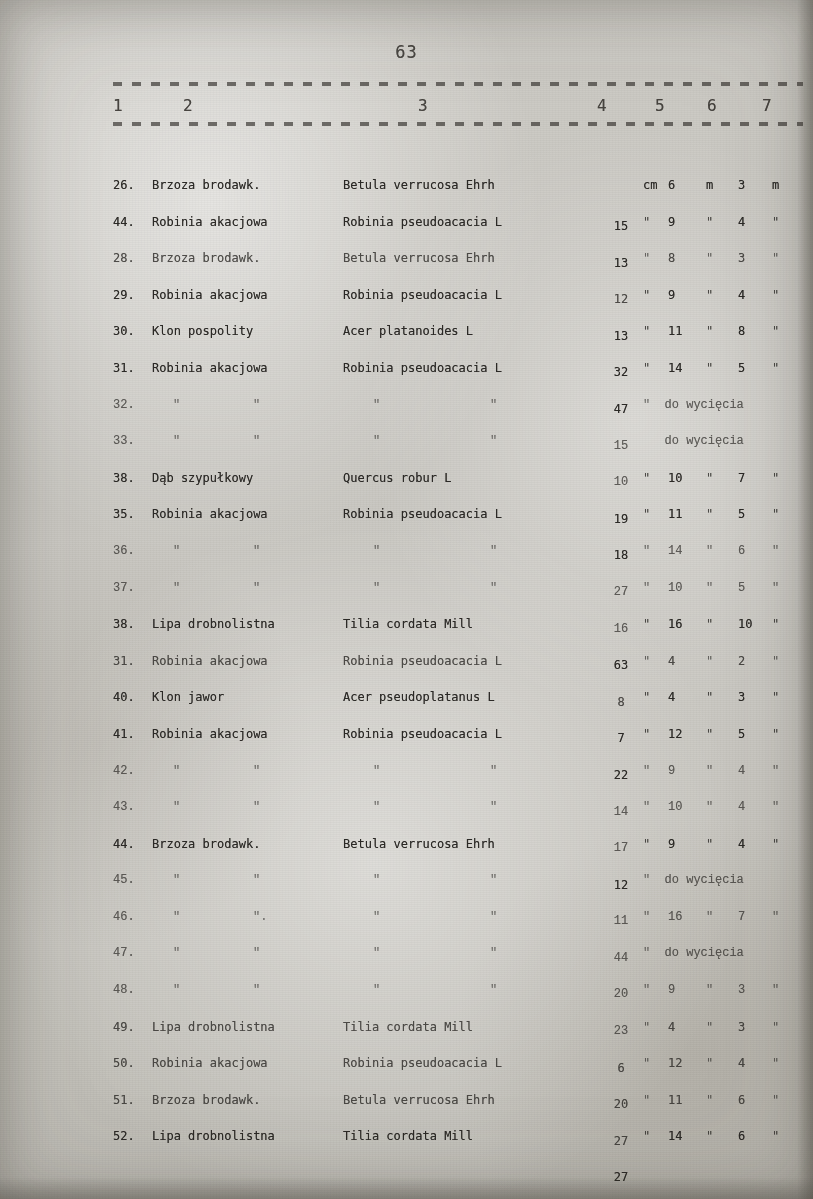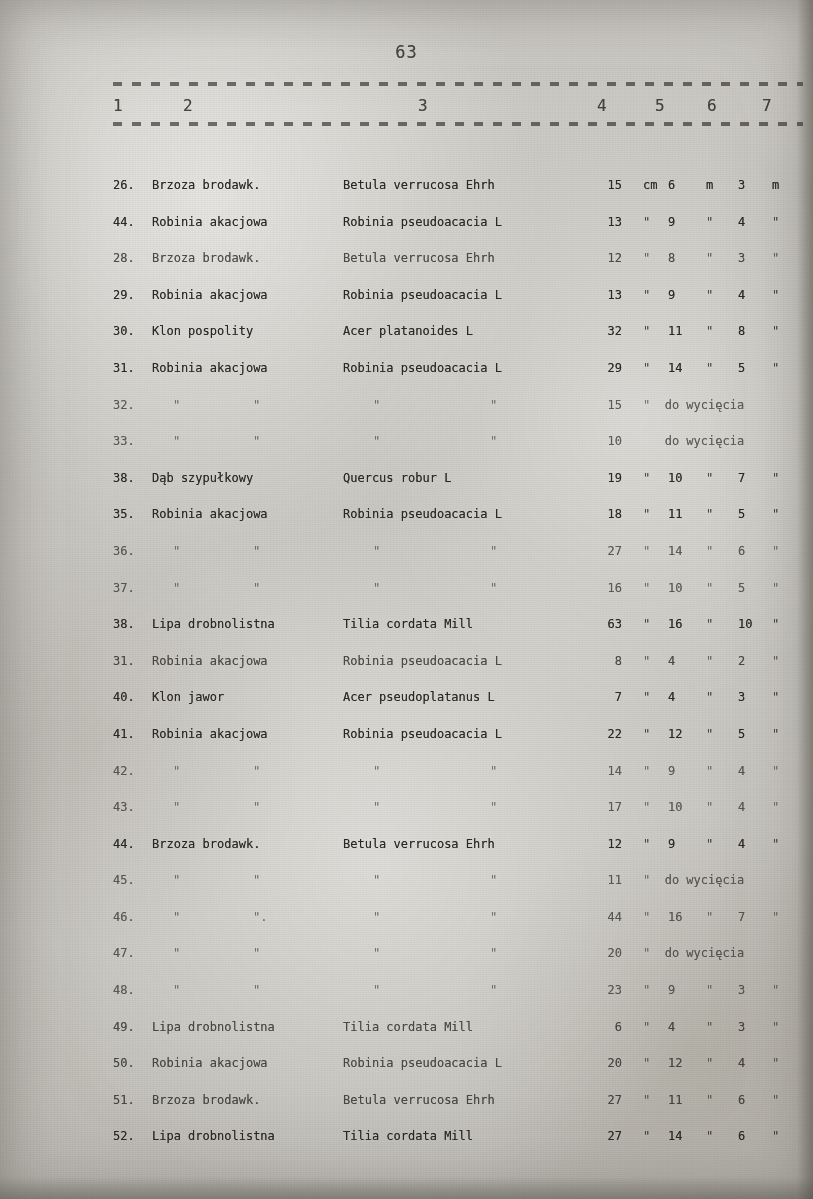--- a/index.html
+++ b/index.html
@@ -122,34 +122,34 @@
     white-space: pre;
   }
   .cell {
     position: absolute;
     top: 0;
     white-space: pre;
   }
   .c-num    { left: 113px; width: 34px; }
   .c-pl     { left: 152px; }
   .c-lat    { left: 343px; }
-  .c-d      { left: 576px; width: 46px; text-align: right; }
+  .c-d      { left: 598px; width: 46px; text-align: center; margin-top: 41px; }
   .c-dunit  { left: 643px; }
   .c-h      { left: 668px; width: 34px; text-align: left; }
   .c-hunit  { left: 706px; }
   .c-w      { left: 738px; width: 30px; text-align: left; }
   .c-wunit  { left: 772px; }
   .c-note   { left: 643px; white-space: pre; }
 
   
   .ditto { opacity: 0.80; }
 
   
   .light { opacity: 0.80; }
-  .lighter { opacity: 0.70; }
+  .lighter { opacity: 0.70; font-family: Liberation Mono, monospace; }
 </style>
 </head>
 <body>
 
 <div id="page">
 
   <div id="paper-bg"></div>
   <div id="grain"></div>
 
   <div id="content">
@@ -169,21 +169,21 @@
     </div>
 
     <div class="rule" id="rule-bottom"></div>
 
     <div id="rows">
         <div class="row "><span class="cell c-num">26.</span><span class="cell c-pl">Brzoza brodawk.</span><span class="cell c-lat">Betula verrucosa Ehrh</span><span class="cell c-d">15</span><span class="cell c-dunit">cm</span><span class="cell c-h">6</span><span class="cell c-hunit">m</span><span class="cell c-w">3</span><span class="cell c-wunit">m</span></div>
         <div class="row "><span class="cell c-num">44.</span><span class="cell c-pl">Robinia akacjowa</span><span class="cell c-lat">Robinia pseudoacacia L</span><span class="cell c-d">13</span><span class="cell c-dunit ditto">"</span><span class="cell c-h">9</span><span class="cell c-hunit ditto">"</span><span class="cell c-w">4</span><span class="cell c-wunit ditto">"</span></div>
         <div class="row light"><span class="cell c-num">28.</span><span class="cell c-pl">Brzoza brodawk.</span><span class="cell c-lat">Betula verrucosa Ehrh</span><span class="cell c-d">12</span><span class="cell c-dunit ditto">"</span><span class="cell c-h">8</span><span class="cell c-hunit ditto">"</span><span class="cell c-w">3</span><span class="cell c-wunit ditto">"</span></div>
         <div class="row "><span class="cell c-num">29.</span><span class="cell c-pl">Robinia akacjowa</span><span class="cell c-lat">Robinia pseudoacacia L</span><span class="cell c-d">13</span><span class="cell c-dunit ditto">"</span><span class="cell c-h">9</span><span class="cell c-hunit ditto">"</span><span class="cell c-w">4</span><span class="cell c-wunit ditto">"</span></div>
         <div class="row "><span class="cell c-num">30.</span><span class="cell c-pl">Klon pospolity</span><span class="cell c-lat">Acer platanoides L</span><span class="cell c-d">32</span><span class="cell c-dunit ditto">"</span><span class="cell c-h">11</span><span class="cell c-hunit ditto">"</span><span class="cell c-w">8</span><span class="cell c-wunit ditto">"</span></div>
-        <div class="row "><span class="cell c-num">31.</span><span class="cell c-pl">Robinia akacjowa</span><span class="cell c-lat">Robinia pseudoacacia L</span><span class="cell c-d">29</span><span class="cell c-dunit ditto">"</span><span class="cell c-h">14</span><span class="cell c-hunit ditto">"</span><span class="cell c-w">5</span><span class="cell c-wunit ditto">"</span></div>
+        <div class="row "><span class="cell c-num">31.</span><span class="cell c-pl">Robinia akacjowa</span><span class="cell c-lat">Robinia pseudoacacia L</span><span class="cell c-d">47</span><span class="cell c-dunit ditto">"</span><span class="cell c-h">14</span><span class="cell c-hunit ditto">"</span><span class="cell c-w">5</span><span class="cell c-wunit ditto">"</span></div>
         <div class="row lighter"><span class="cell c-num">32.</span><span class="cell cell ditto" style="left: 173px;">"</span><span class="cell cell ditto" style="left: 253px;">"</span><span class="cell cell ditto" style="left: 373px;">"</span><span class="cell cell ditto" style="left: 490px;">"</span><span class="cell c-d">15</span><span class="cell c-dunit ditto">"</span><span class="cell c-note">   do wycięcia</span></div>
         <div class="row lighter"><span class="cell c-num">33.</span><span class="cell cell ditto" style="left: 173px;">"</span><span class="cell cell ditto" style="left: 253px;">"</span><span class="cell cell ditto" style="left: 373px;">"</span><span class="cell cell ditto" style="left: 490px;">"</span><span class="cell c-d">10</span><span class="cell c-note">   do wycięcia</span></div>
         <div class="row "><span class="cell c-num">38.</span><span class="cell c-pl">Dąb szypułkowy</span><span class="cell c-lat">Quercus robur L</span><span class="cell c-d">19</span><span class="cell c-dunit ditto">"</span><span class="cell c-h">10</span><span class="cell c-hunit ditto">"</span><span class="cell c-w">7</span><span class="cell c-wunit ditto">"</span></div>
         <div class="row "><span class="cell c-num">35.</span><span class="cell c-pl">Robinia akacjowa</span><span class="cell c-lat">Robinia pseudoacacia L</span><span class="cell c-d">18</span><span class="cell c-dunit ditto">"</span><span class="cell c-h">11</span><span class="cell c-hunit ditto">"</span><span class="cell c-w">5</span><span class="cell c-wunit ditto">"</span></div>
         <div class="row lighter"><span class="cell c-num">36.</span><span class="cell cell ditto" style="left: 173px;">"</span><span class="cell cell ditto" style="left: 253px;">"</span><span class="cell cell ditto" style="left: 373px;">"</span><span class="cell cell ditto" style="left: 490px;">"</span><span class="cell c-d">27</span><span class="cell c-dunit ditto">"</span><span class="cell c-h">14</span><span class="cell c-hunit ditto">"</span><span class="cell c-w">6</span><span class="cell c-wunit ditto">"</span></div>
         <div class="row lighter"><span class="cell c-num">37.</span><span class="cell cell ditto" style="left: 173px;">"</span><span class="cell cell ditto" style="left: 253px;">"</span><span class="cell cell ditto" style="left: 373px;">"</span><span class="cell cell ditto" style="left: 490px;">"</span><span class="cell c-d">16</span><span class="cell c-dunit ditto">"</span><span class="cell c-h">10</span><span class="cell c-hunit ditto">"</span><span class="cell c-w">5</span><span class="cell c-wunit ditto">"</span></div>
         <div class="row "><span class="cell c-num">38.</span><span class="cell c-pl">Lipa drobnolistna</span><span class="cell c-lat">Tilia cordata Mill</span><span class="cell c-d">63</span><span class="cell c-dunit ditto">"</span><span class="cell c-h">16</span><span class="cell c-hunit ditto">"</span><span class="cell c-w">10</span><span class="cell c-wunit ditto">"</span></div>
         <div class="row light"><span class="cell c-num">31.</span><span class="cell c-pl">Robinia akacjowa</span><span class="cell c-lat">Robinia pseudoacacia L</span><span class="cell c-d">8</span><span class="cell c-dunit ditto">"</span><span class="cell c-h">4</span><span class="cell c-hunit ditto">"</span><span class="cell c-w">2</span><span class="cell c-wunit ditto">"</span></div>
         <div class="row "><span class="cell c-num">40.</span><span class="cell c-pl">Klon jawor</span><span class="cell c-lat">Acer pseudoplatanus L</span><span class="cell c-d">7</span><span class="cell c-dunit ditto">"</span><span class="cell c-h">4</span><span class="cell c-hunit ditto">"</span><span class="cell c-w">3</span><span class="cell c-wunit ditto">"</span></div>
         <div class="row "><span class="cell c-num">41.</span><span class="cell c-pl">Robinia akacjowa</span><span class="cell c-lat">Robinia pseudoacacia L</span><span class="cell c-d">22</span><span class="cell c-dunit ditto">"</span><span class="cell c-h">12</span><span class="cell c-hunit ditto">"</span><span class="cell c-w">5</span><span class="cell c-wunit ditto">"</span></div>

